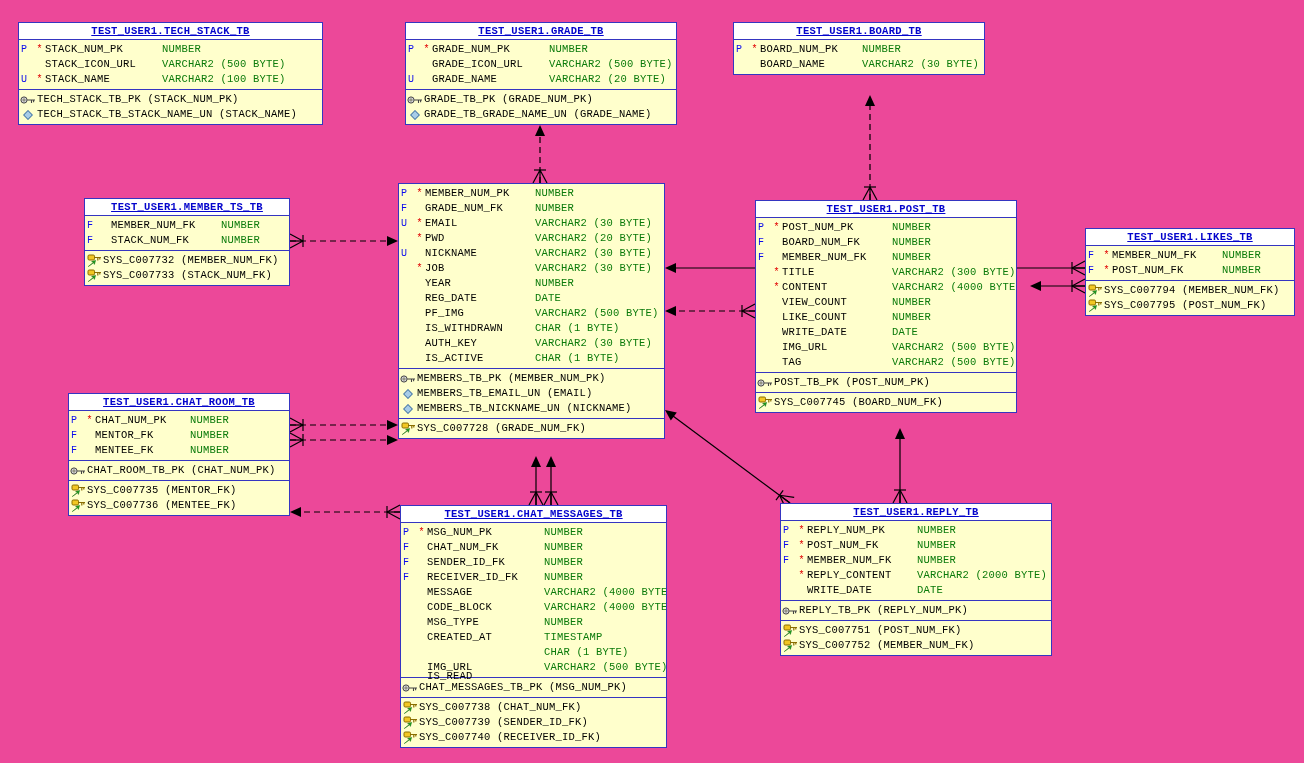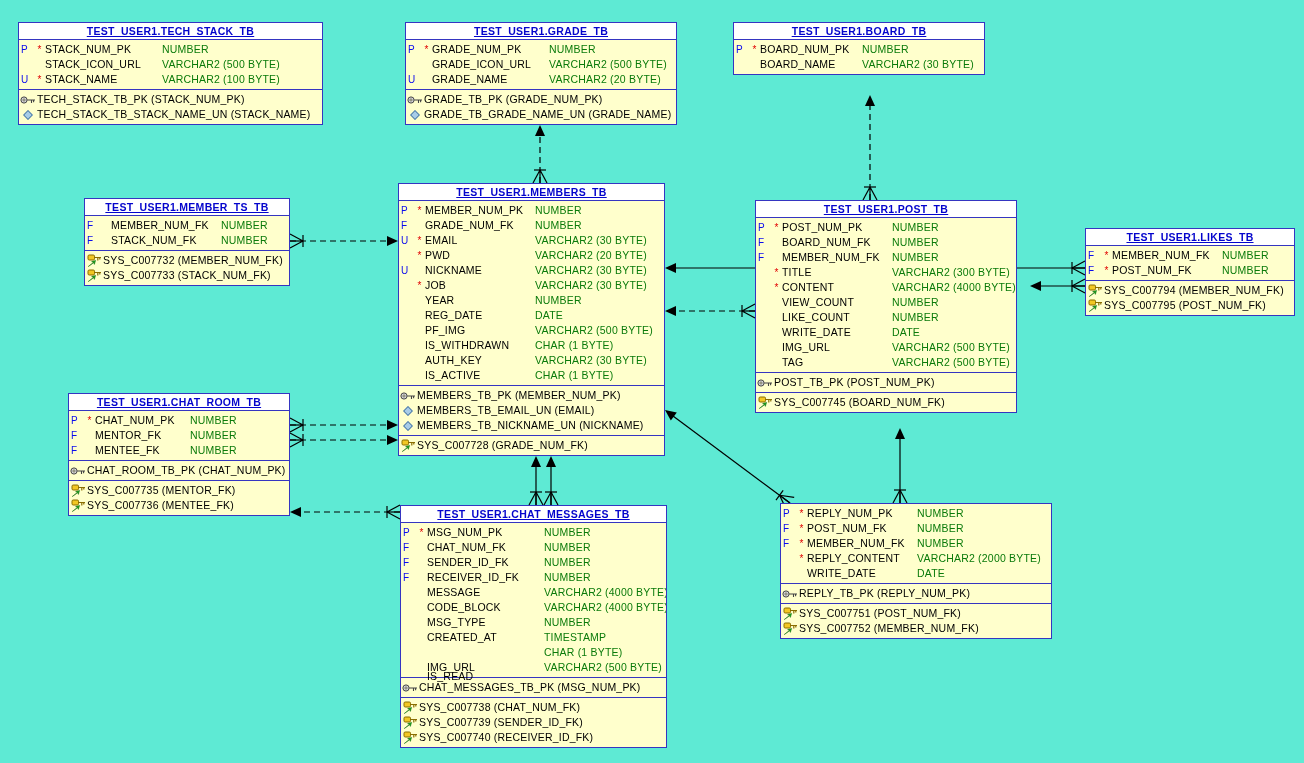--- a/index.html
+++ b/index.html
@@ -1,17 +1,17 @@
 <!DOCTYPE html>
 <html><head>
 <meta charset="utf-8">
 <style>
   html,body{margin:0;padding:0;background:#fff;}
-  #canvas{position:relative;width:1304px;height:763px;background:#5eead4;overflow:hidden;
-          font-family:Liberation Sans, sans-serif;}
+  #canvas{position:relative;width:1304px;height:763px;background:#ec4899;overflow:hidden;
+          font-family:Liberation Mono, monospace;}
   #rel-layer{position:absolute;left:0;top:0;pointer-events:none;}
   .tbl{position:absolute;background:#ffffcc;border:1px solid #3535c1;box-sizing:border-box;}
   .tbl-title{background:#ffffff;color:#0404cc;font-size:10.5px;font-weight:bold;
              text-align:center;height:16px;line-height:16px;border-bottom:1px solid #3535c1;
              text-decoration:underline;letter-spacing:.3px;white-space:nowrap;overflow:hidden;}
   .sec{padding:2px 0;}
   .sec + .sec{border-top:1px solid #3535c1;}
   .row{height:15px;line-height:15px;display:flex;align-items:center;white-space:nowrap;
        font-size:10.5px;letter-spacing:.2px;}
   .cflag{flex:0 0 13px;color:#0b0bee;padding-left:2px;font-size:10px;}
@@ -267,21 +267,20 @@
               <rect x="1" y="1" width="6.5" height="5" rx="1.2" fill="#f2c723" stroke="#8a6d00"></rect>
               <path d="M7.5 3.5 H14 M10.8 3.5 V6.4 M12.8 3.5 V5.6" stroke="#8a6d00" stroke-width="1.2" fill="none"></path>
               <path d="M1.2 12.6 L6.4 8.4 L4.6 7.6 L8.6 6.4 L7.4 10.4 L6.6 8.8 Z" fill="#22a822" stroke="#0d660d" stroke-width="0.5"></path>
             </svg>
           </span>
           <span class="ktext">SYS_C007733 (STACK_NUM_FK)</span>
         </div>
       </div>
     </div>
     <div class="tbl" style="left: 398px; top: 183px; width: 267px;">
-      <div class="tbl-title">TEST_USER1.MEMBERS_TB</div>
       <div class="sec">
         <div class="row">
           <span class="cflag">P</span>
           <span class="cstar">*</span>
           <span class="cname" style="flex: 0 0 110px;">MEMBER_NUM_PK</span>
           <span class="ctype">NUMBER</span>
         </div>
         <div class="row">
           <span class="cflag">F</span>
           <span class="cstar"></span>
@@ -678,20 +677,21 @@
               <rect x="1" y="1" width="6.5" height="5" rx="1.2" fill="#f2c723" stroke="#8a6d00"></rect>
               <path d="M7.5 3.5 H14 M10.8 3.5 V6.4 M12.8 3.5 V5.6" stroke="#8a6d00" stroke-width="1.2" fill="none"></path>
               <path d="M1.2 12.6 L6.4 8.4 L4.6 7.6 L8.6 6.4 L7.4 10.4 L6.6 8.8 Z" fill="#22a822" stroke="#0d660d" stroke-width="0.5"></path>
             </svg>
           </span>
           <span class="ktext">SYS_C007740 (RECEIVER_ID_FK)</span>
         </div>
       </div>
     </div>
     <div class="tbl" style="left: 780px; top: 503px; width: 272px;">
+      <div class="tbl-title">TEST_USER1.REPLY_TB</div>
       <div class="sec">
         <div class="row">
           <span class="cflag">P</span>
           <span class="cstar">*</span>
           <span class="cname" style="flex: 0 0 110px;">REPLY_NUM_PK</span>
           <span class="ctype">NUMBER</span>
         </div>
         <div class="row">
           <span class="cflag">F</span>
           <span class="cstar">*</span>

